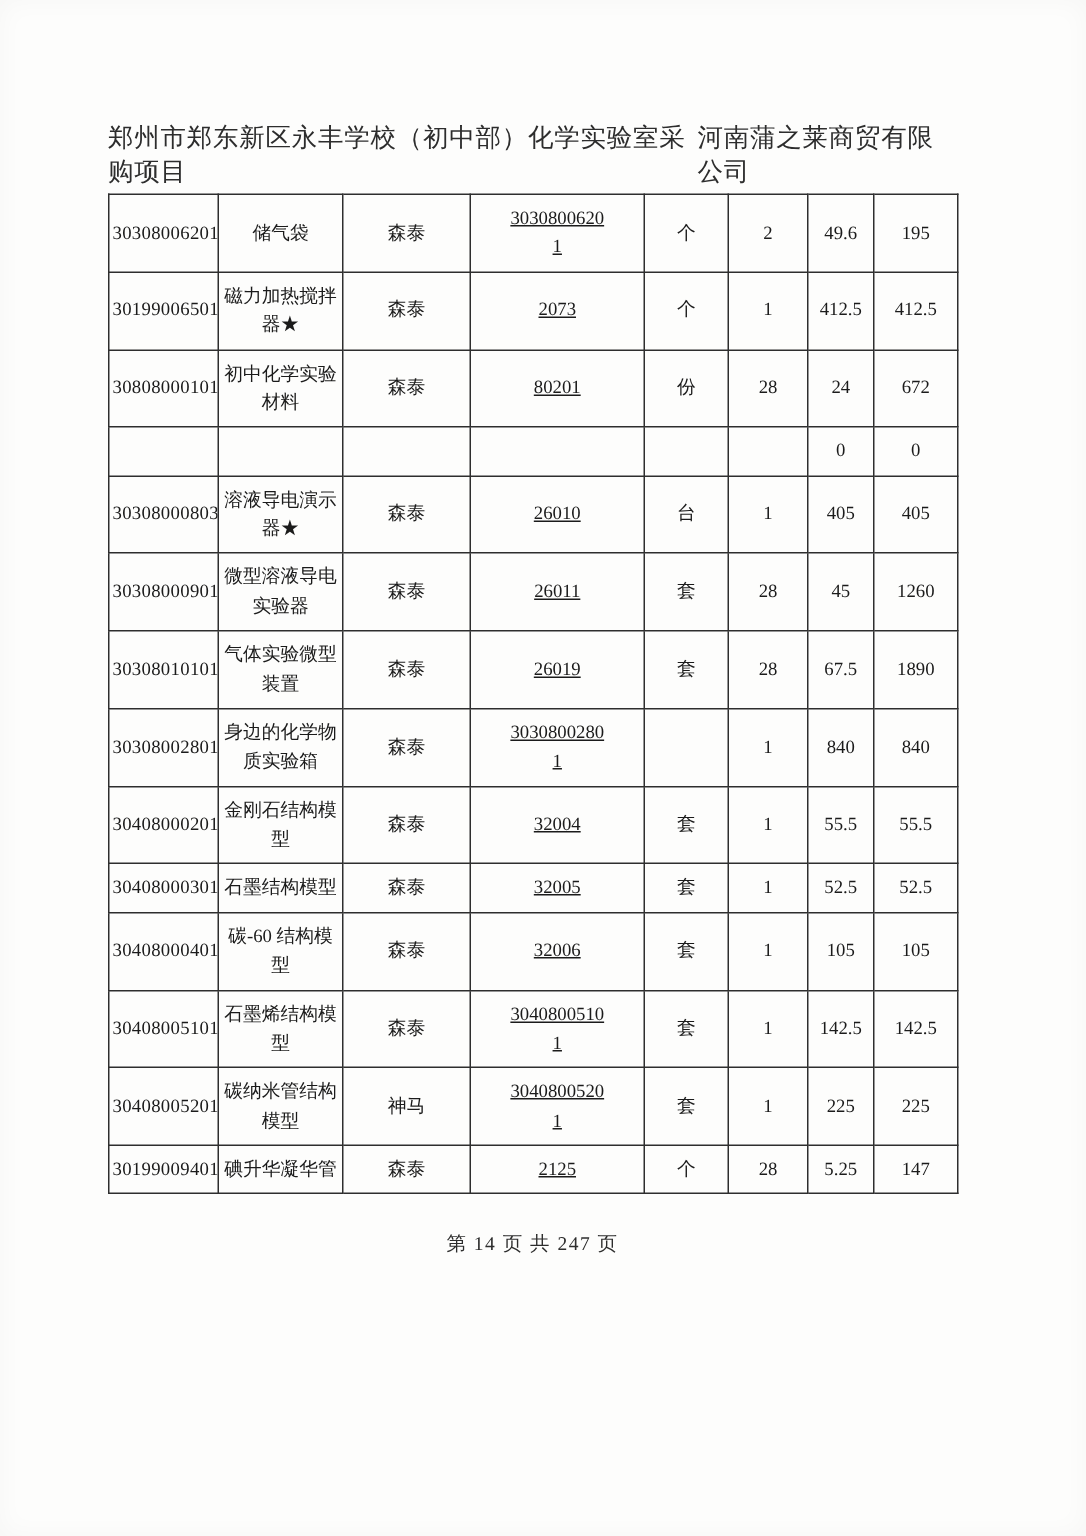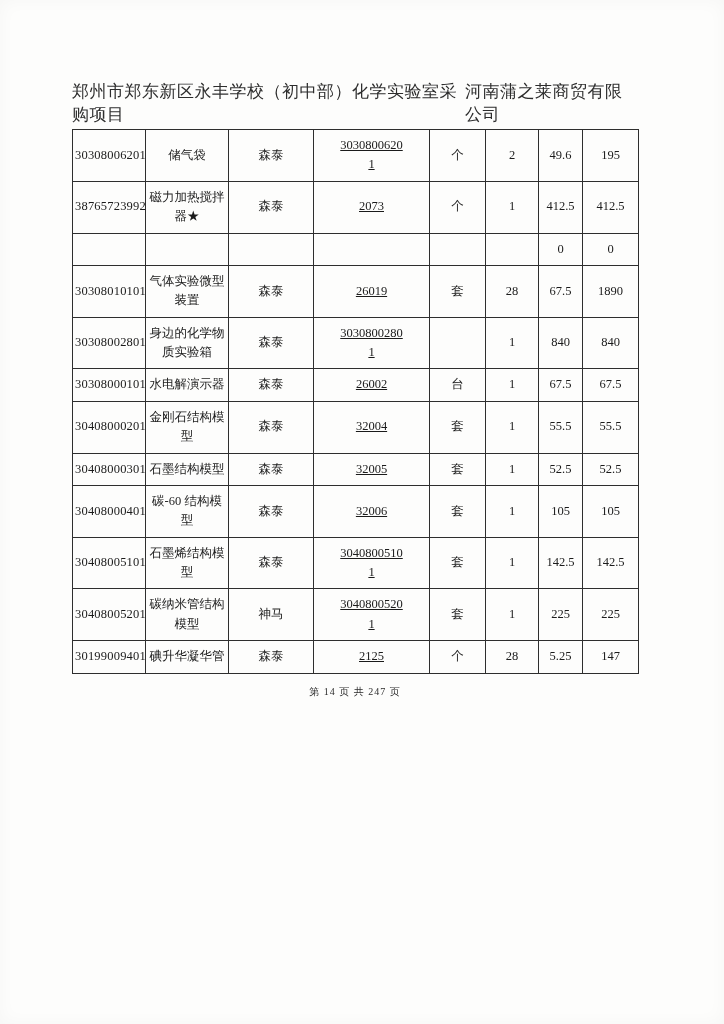--- a/index.html
+++ b/index.html
@@ -45,23 +45,23 @@
     padding: 6px 2px;
     font-size: 12.5px;
     line-height: 1.55;
     color: #1b1b1b;
     overflow: hidden;
   }
   td.c-code  { font-size: 10.5px; letter-spacing: 0.2px; }
   td.c-model { font-size: 12px; white-space: pre-line; text-decoration: underline; }
   td.c-num   { font-size: 12px; }
   .doc-footer {
-    margin-top: 11px;
+    margin-top: 24px;
     text-align: center;
-    font-size: 10px;
+    font-size: 13px;
     color: #2d2d2d;
     letter-spacing: 1px;
   }
 </style>
 </head>
 <body>
 
 <div class="page">
   <div class="content">
 
@@ -87,69 +87,89 @@
     <td class="c-name">储气袋</td>
     <td class="c-brand">森泰</td>
     <td class="c-model">3030800620
 1</td>
     <td class="c-unit">个</td>
     <td class="c-num">2</td>
     <td class="c-num">49.6</td>
     <td class="c-num">195</td>
   </tr>
           <tr>
-    <td class="c-code">38765723992</td>
+    <td class="c-code">30199006501</td>
     <td class="c-name">磁力加热搅拌器★</td>
     <td class="c-brand">森泰</td>
     <td class="c-model">2073</td>
     <td class="c-unit">个</td>
     <td class="c-num">1</td>
     <td class="c-num">412.5</td>
     <td class="c-num">412.5</td>
+  </tr>
+          <tr>
+    <td class="c-code">30808000101</td>
+    <td class="c-name">初中化学实验材料</td>
+    <td class="c-brand">森泰</td>
+    <td class="c-model">80201</td>
+    <td class="c-unit">份</td>
+    <td class="c-num">28</td>
+    <td class="c-num">24</td>
+    <td class="c-num">672</td>
   </tr>
           <tr>
     <td class="c-code"></td>
     <td class="c-name"></td>
     <td class="c-brand"></td>
     <td class="c-model"></td>
     <td class="c-unit"></td>
     <td class="c-num"></td>
     <td class="c-num">0</td>
     <td class="c-num">0</td>
   </tr>
           <tr>
+    <td class="c-code">30308000803</td>
+    <td class="c-name">溶液导电演示器★</td>
+    <td class="c-brand">森泰</td>
+    <td class="c-model">26010</td>
+    <td class="c-unit">台</td>
+    <td class="c-num">1</td>
+    <td class="c-num">405</td>
+    <td class="c-num">405</td>
+  </tr>
+          <tr>
+    <td class="c-code">30308000901</td>
+    <td class="c-name">微型溶液导电实验器</td>
+    <td class="c-brand">森泰</td>
+    <td class="c-model">26011</td>
+    <td class="c-unit">套</td>
+    <td class="c-num">28</td>
+    <td class="c-num">45</td>
+    <td class="c-num">1260</td>
+  </tr>
+          <tr>
     <td class="c-code">30308010101</td>
     <td class="c-name">气体实验微型装置</td>
     <td class="c-brand">森泰</td>
     <td class="c-model">26019</td>
     <td class="c-unit">套</td>
     <td class="c-num">28</td>
     <td class="c-num">67.5</td>
     <td class="c-num">1890</td>
   </tr>
           <tr>
     <td class="c-code">30308002801</td>
     <td class="c-name">身边的化学物质实验箱</td>
     <td class="c-brand">森泰</td>
     <td class="c-model">3030800280
 1</td>
     <td class="c-unit"></td>
     <td class="c-num">1</td>
     <td class="c-num">840</td>
     <td class="c-num">840</td>
-  </tr>
-          <tr>
-    <td class="c-code">30308000101</td>
-    <td class="c-name">水电解演示器</td>
-    <td class="c-brand">森泰</td>
-    <td class="c-model">26002</td>
-    <td class="c-unit">台</td>
-    <td class="c-num">1</td>
-    <td class="c-num">67.5</td>
-    <td class="c-num">67.5</td>
   </tr>
           <tr>
     <td class="c-code">30408000201</td>
     <td class="c-name">金刚石结构模型</td>
     <td class="c-brand">森泰</td>
     <td class="c-model">32004</td>
     <td class="c-unit">套</td>
     <td class="c-num">1</td>
     <td class="c-num">55.5</td>
     <td class="c-num">55.5</td>

